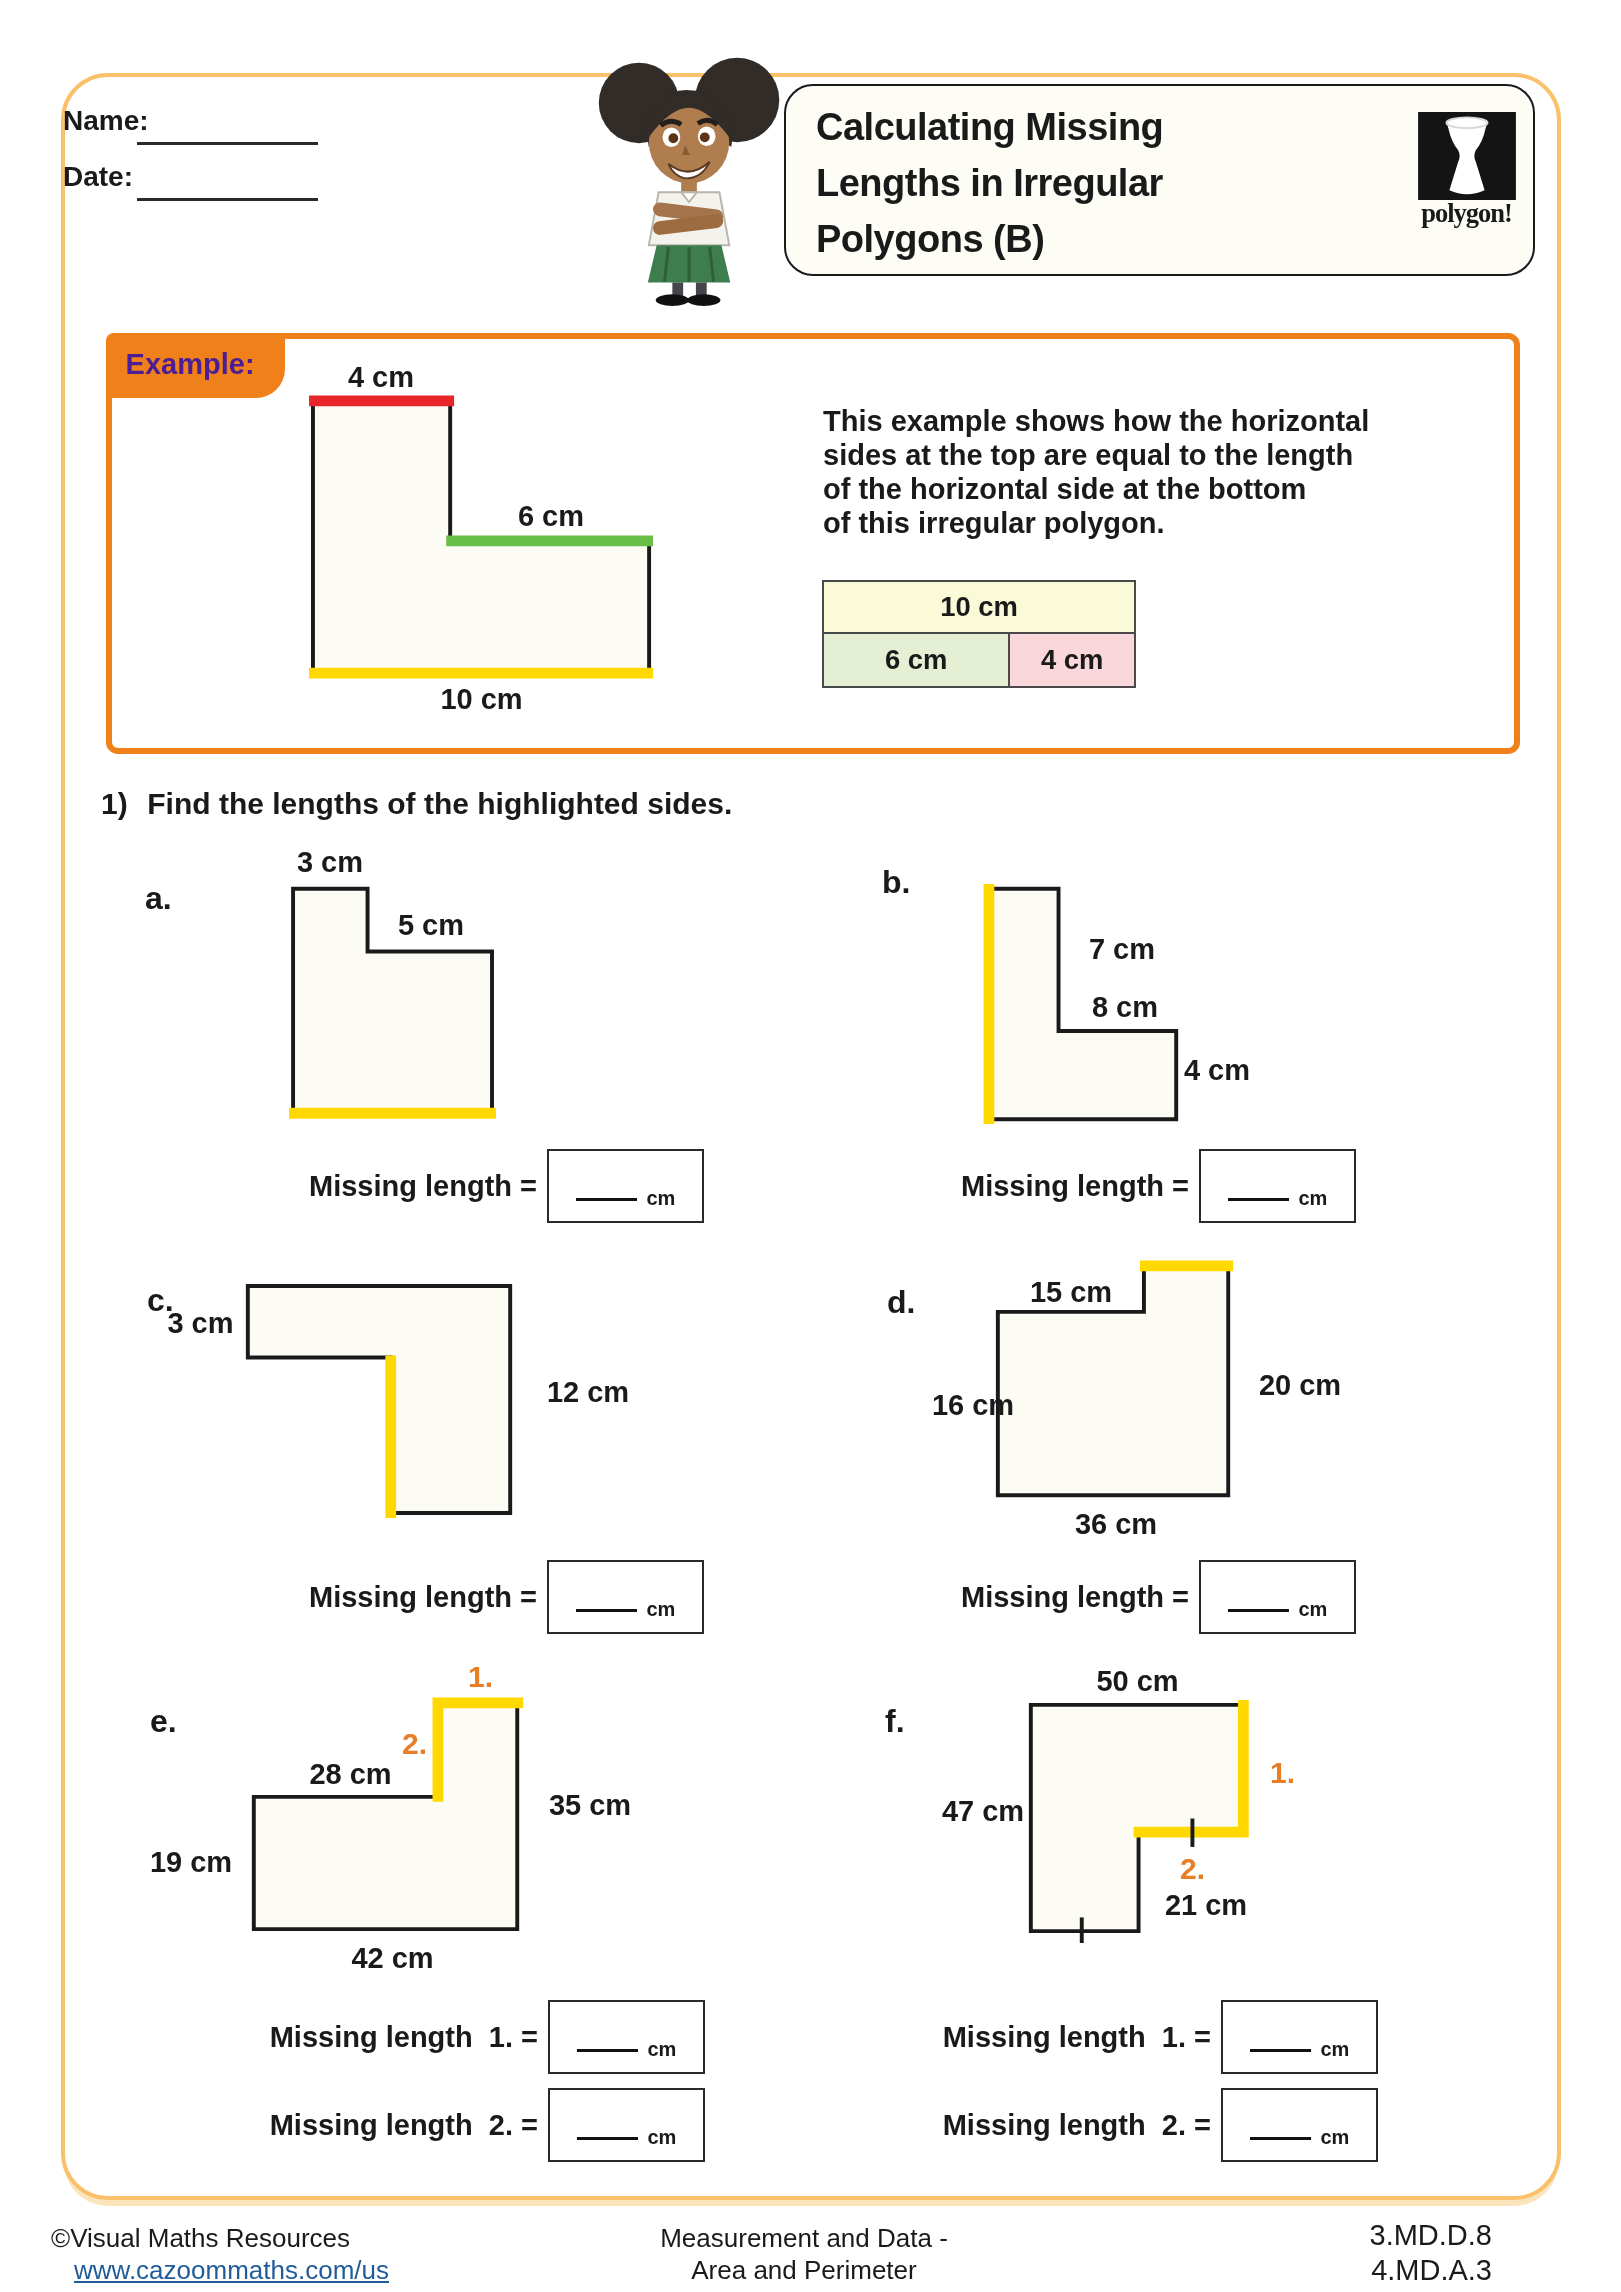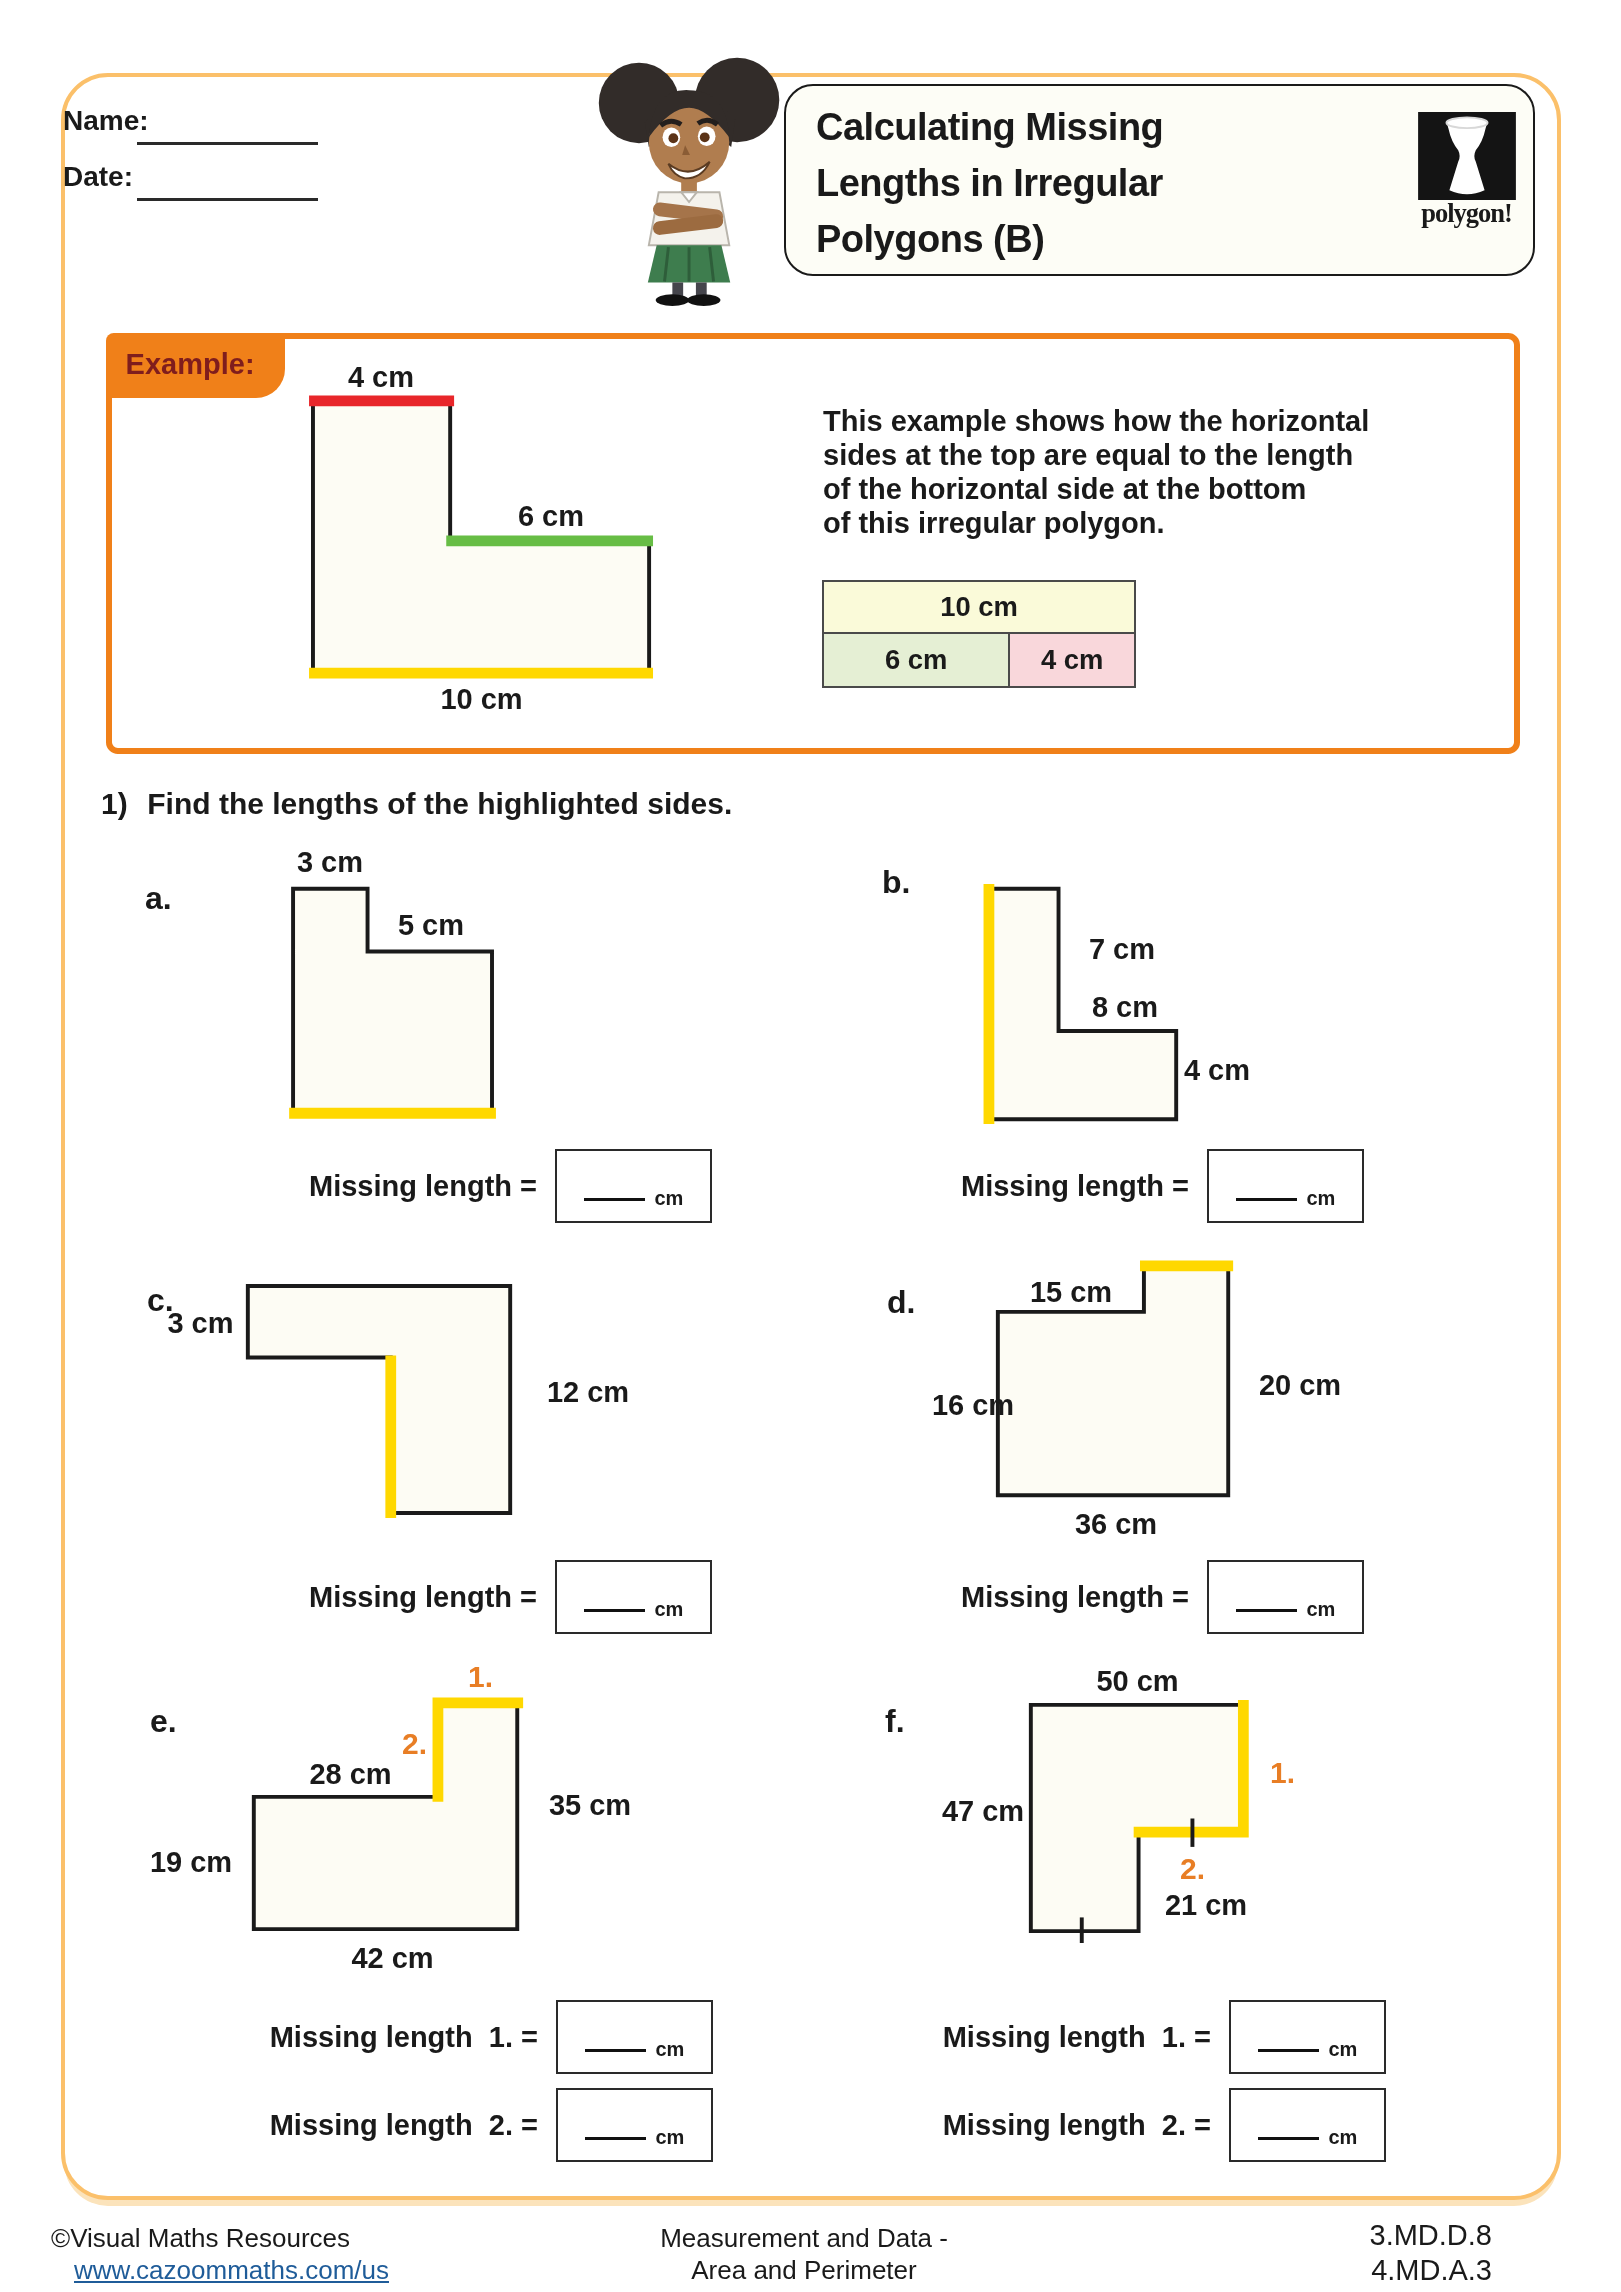--- a/index.html
+++ b/index.html
@@ -29,21 +29,21 @@
   .logo-square { width:98px; height:88px; margin:0 auto; display:block; }
   .logo-text { font-family:"Liberation Serif", serif; font-weight:bold; font-size:26.5px; letter-spacing:-1px; margin-top:-2px; }
 
   
   .example-box {
     left:106px; top:333px; width:1414px; height:421px;
     border:6.9px solid var(--orange,#F08019); border-radius:11.8px;
   }
   .example-tab {
     left:106px; top:333px; width:179px; height:65px;
-    background:var(--orange,#F08019); color:#7f1d1d;
+    background:var(--orange,#F08019); color:#4c1d95;
     font-size:29px; font-weight:bold; line-height:63px; padding-left:19.6px;
     border-radius:7.8px 0 29px 0;
   }
   .dim { font-size:29px; font-weight:bold; text-align:center; line-height:31px; }
   .desc-line { font-size:29px; font-weight:bold; line-height:34px; white-space:nowrap; }
 
   .bar-model { left:822px; top:580px; width:314px; }
   .bar-cell { display:flex; align-items:center; justify-content:center;
     font-size:27.4px; font-weight:bold; height:54px; }
   .bar-total { background:var(--bar_cream,#FAFAD9); border:2px solid #4a4a4a; }
@@ -57,21 +57,21 @@
   
   svg .shape { fill:var(--shape_fill,#FDFCF4); stroke:var(--outline,#1A1A1A); stroke-width:4px; stroke-linejoin:miter; }
   svg .hl  { stroke:var(--highlight,#FFD800); stroke-width:11px; fill:none; }
   svg .seg-red   { stroke:var(--side_red,#E8262A); stroke-width:11px; }
   svg .seg-green { stroke:var(--side_green,#67BD45); stroke-width:11px; }
   svg .tick { stroke:#1a1a1a; stroke-width:4px; }
   .prob-letter { font-size:32px; font-weight:bold; }
   .num-orange { color:var(--number_orange,#E87E25); font-size:30px; font-weight:bold; text-align:center; }
 
   
-  .answer-row { position:absolute; display:flex; align-items:center; gap:18px; }
+  .answer-row { position:absolute; display:flex; align-items:center; gap:10px; }
   .answer-label { font-weight:bold; font-size:29px; width:250px; text-align:right; white-space:pre; }
   .answer-label.wide { width:280px; }
   .answer-box { width:157px; height:74px; border:2.9px solid #2a2a2a; background:#fff;
     display:flex; align-items:flex-end; justify-content:center; gap:9.8px; padding-bottom:12.7px; }
   .blank { width:61px; height:0; border-bottom:3.4px solid #111; margin-bottom:6.9px; }
   .unit { font-size:20px; font-weight:bold; line-height:1; }
 
   
   .foot { font-size:26px; }
   .foot-link { color:var(--link_blue,#1F5C99); text-decoration:underline; }

